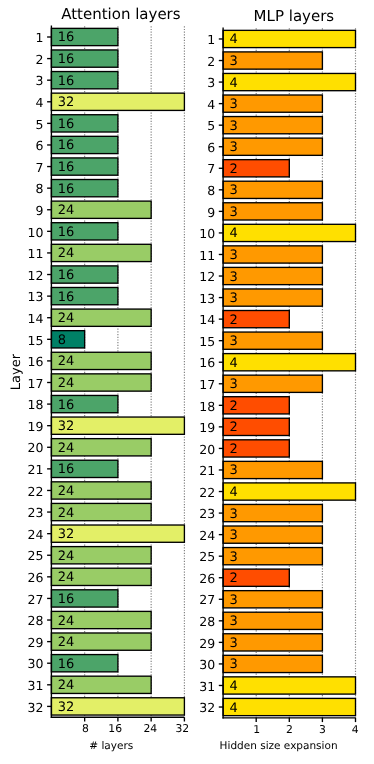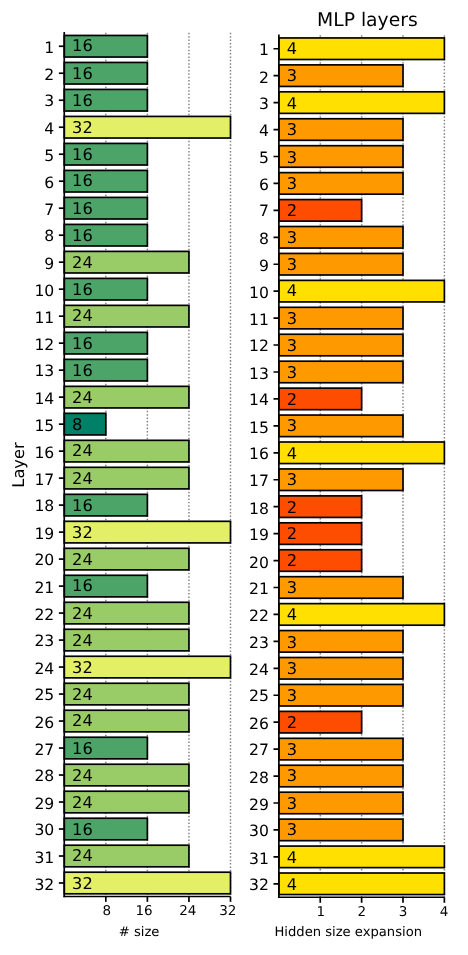--- a/index.html
+++ b/index.html
@@ -237,21 +237,22 @@
       <div class="barlabel" style="left: 57.7px; top: 657.716px;">16</div>
       <div class="ytick-label" style="left: -10.6px; width: 54px; top: 658.416px;">30</div>
       <div class="barlabel" style="left: 57.7px; top: 679.309px;">24</div>
       <div class="ytick-label" style="left: -10.6px; width: 54px; top: 680.009px;">31</div>
       <div class="barlabel" style="left: 57.7px; top: 700.903px;">32</div>
       <div class="ytick-label" style="left: -10.6px; width: 54px; top: 701.603px;">32</div>
       <div class="xtick-label" style="left: 60.4px; width: 50px; top: 724.2px;">8</div>
       <div class="xtick-label" style="left: 90.2px; width: 50px; top: 724.2px;">16</div>
       <div class="xtick-label" style="left: 125.3px; width: 50px; top: 724.2px;">24</div>
       <div class="xtick-label" style="left: 157.3px; width: 50px; top: 724.2px;">32</div>
-      <div class="xlabel" style="left: 11.3px; width: 200px; top: 740.6px;"># size</div>
+      <div class="title" style="left: 20.9px; width: 200px; top: 7.3px;">Attention layers</div>
+      <div class="xlabel" style="left: 11.3px; width: 200px; top: 740.6px;"># layers</div>
       <div class="ylabel" style="left: 15.7px; top: 371.7px; transform: translate(-50%, -50%) rotate(-90deg); transform-origin: center center;">Layer</div>
     </div>
     <div class="panel">
       <div class="barlabel" style="left: 229.4px; top: 33.475px;">4</div>
       <div class="ytick-label" style="left: 161.1px; width: 54px; top: 34.175px;">1</div>
       <div class="barlabel" style="left: 229.4px; top: 55.025px;">3</div>
       <div class="ytick-label" style="left: 161.1px; width: 54px; top: 55.725px;">2</div>
       <div class="barlabel" style="left: 229.4px; top: 76.575px;">4</div>
       <div class="ytick-label" style="left: 161.1px; width: 54px; top: 77.275px;">3</div>
       <div class="barlabel" style="left: 229.4px; top: 98.125px;">3</div>

